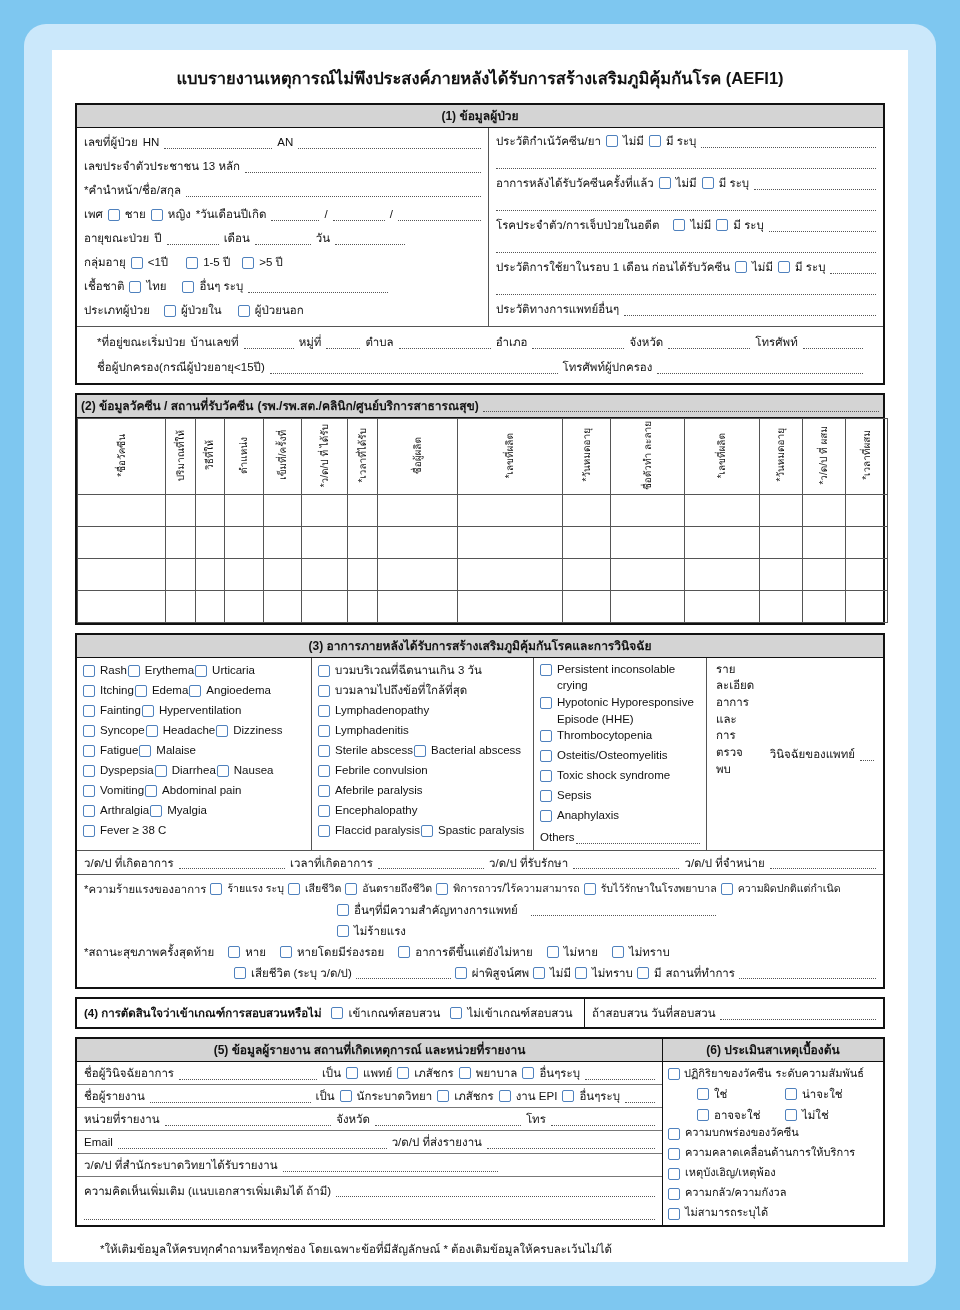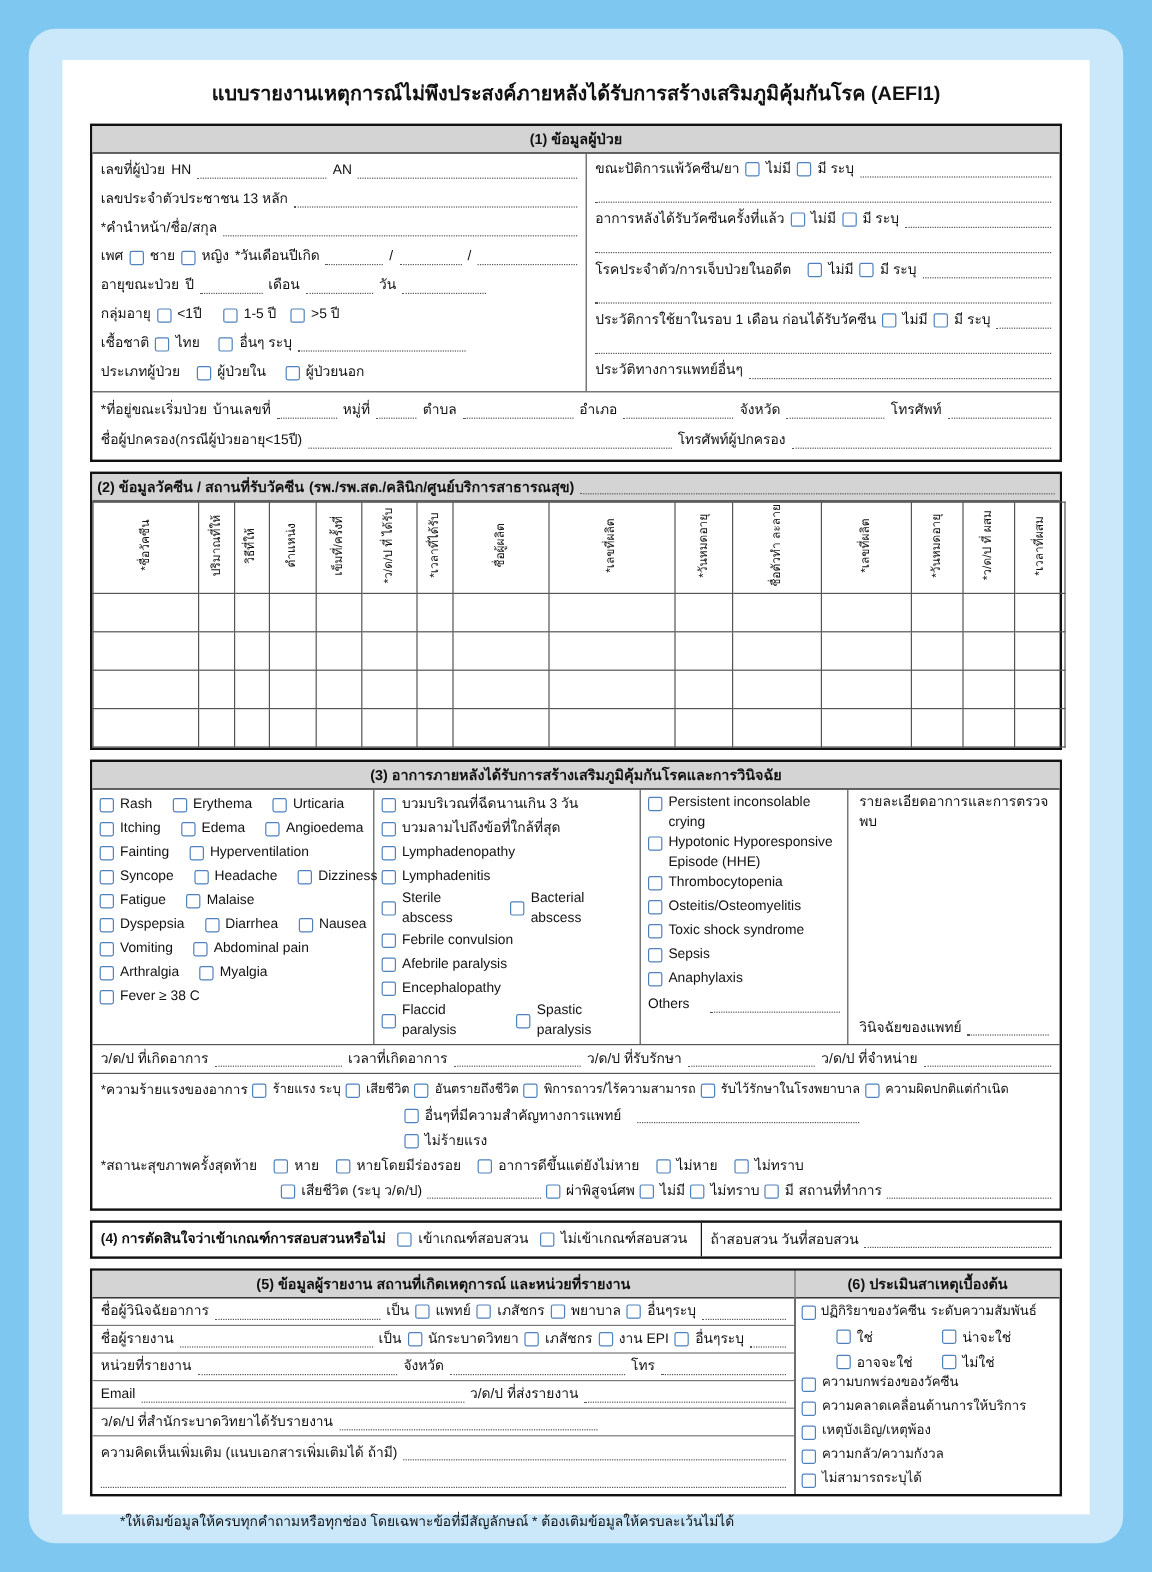--- a/index.html
+++ b/index.html
@@ -17,37 +17,37 @@
   .cb{display:inline-block;width:12px;height:12px;border:1.6px solid #4f81bd;border-radius:2px;background:#fff;flex:none}
   .cbitem{display:inline-flex;align-items:center;gap:5px}
   .fill{flex:1 1 auto;border-bottom:1.2px dotted #555;height:13px;min-width:14px}
   .fw{flex:none;border-bottom:1.2px dotted #555;height:13px}
   
   .s1-grid{display:flex;border-bottom:1px solid #555}
   .s1-left{width:412px;border-right:1px solid #555;padding:3px 0}
   .s1-left .row{min-height:24px}
   .s1-right{flex:1;padding:3px 0}
   .s1-right .row{min-height:21px}
-  .addr{padding:3px 0}
+  .addr{padding:3px 13px}
   .addr .row{min-height:25px}
   
   table{width:100%;border-collapse:collapse;table-layout:fixed}
   th,td{border:1px solid #555;padding:0;text-align:center;vertical-align:middle;font-weight:normal}
   .grouprow th{height:24px;font-size:12px;line-height:1.4}
   .vhead th{height:76px}
   .vert{display:inline-block;writing-mode:vertical-rl;transform:rotate(180deg);font-size:10px;line-height:1.15;max-height:70px;white-space:normal}
   .vrow td{height:32px}
   
   .s3-grid{display:flex;border-bottom:1px solid #555;align-items:stretch}
   .s3-col{padding:3px 2px}
   .s3-c1{width:235px;border-right:1px solid #555}
   .s3-c2{width:222px;border-right:1px solid #555}
   .s3-c3{width:173px;border-right:1px solid #555}
-  .s3-c4{flex:1;display:flex;flex-direction:column;padding:3px 2px}
-  .srow{min-height:20px;gap:17px;padding:0 4px}
+  .s3-c4{flex:1;display:flex;flex-direction:row;padding:3px 2px}
+  .srow{min-height:20px;gap:1px;padding:0 4px}
   .top{align-items:flex-start}
   .top .cbitem{align-items:flex-start}
   .top .cb{margin-top:3px}
   .tight{font-size:10.6px;gap:4px}
   .inl{display:contents}
   .indent253{margin-left:253px}
   .indent150{margin-left:150px}
   .s3-dates{border-bottom:1px solid #555}
   .s3-dates .row{min-height:23px}
   
@@ -139,21 +139,21 @@
             <span style="width:4px"></span>
             <span class="cb"></span>
             <span class="lbl">ผู้ป่วยใน</span>
             <span style="width:6px"></span>
             <span class="cb"></span>
             <span class="lbl">ผู้ป่วยนอก</span>
           </div>
         </div>
         <div class="s1-right">
           <div class="row">
-            <span class="lbl">ขณะปัติการแพ้วัคซีน/ยา</span>
+            <span class="lbl">ประวัติกำเน้วัคซีน/ยา</span>
             <span class="cb"></span>
             <span class="lbl">ไม่มี</span>
             <span class="cb"></span>
             <span class="lbl">มี ระบุ</span>
             <span class="fill"></span>
           </div>
           <div class="row">
               <span class="fill"></span>
             </div>
           <div class="row">

